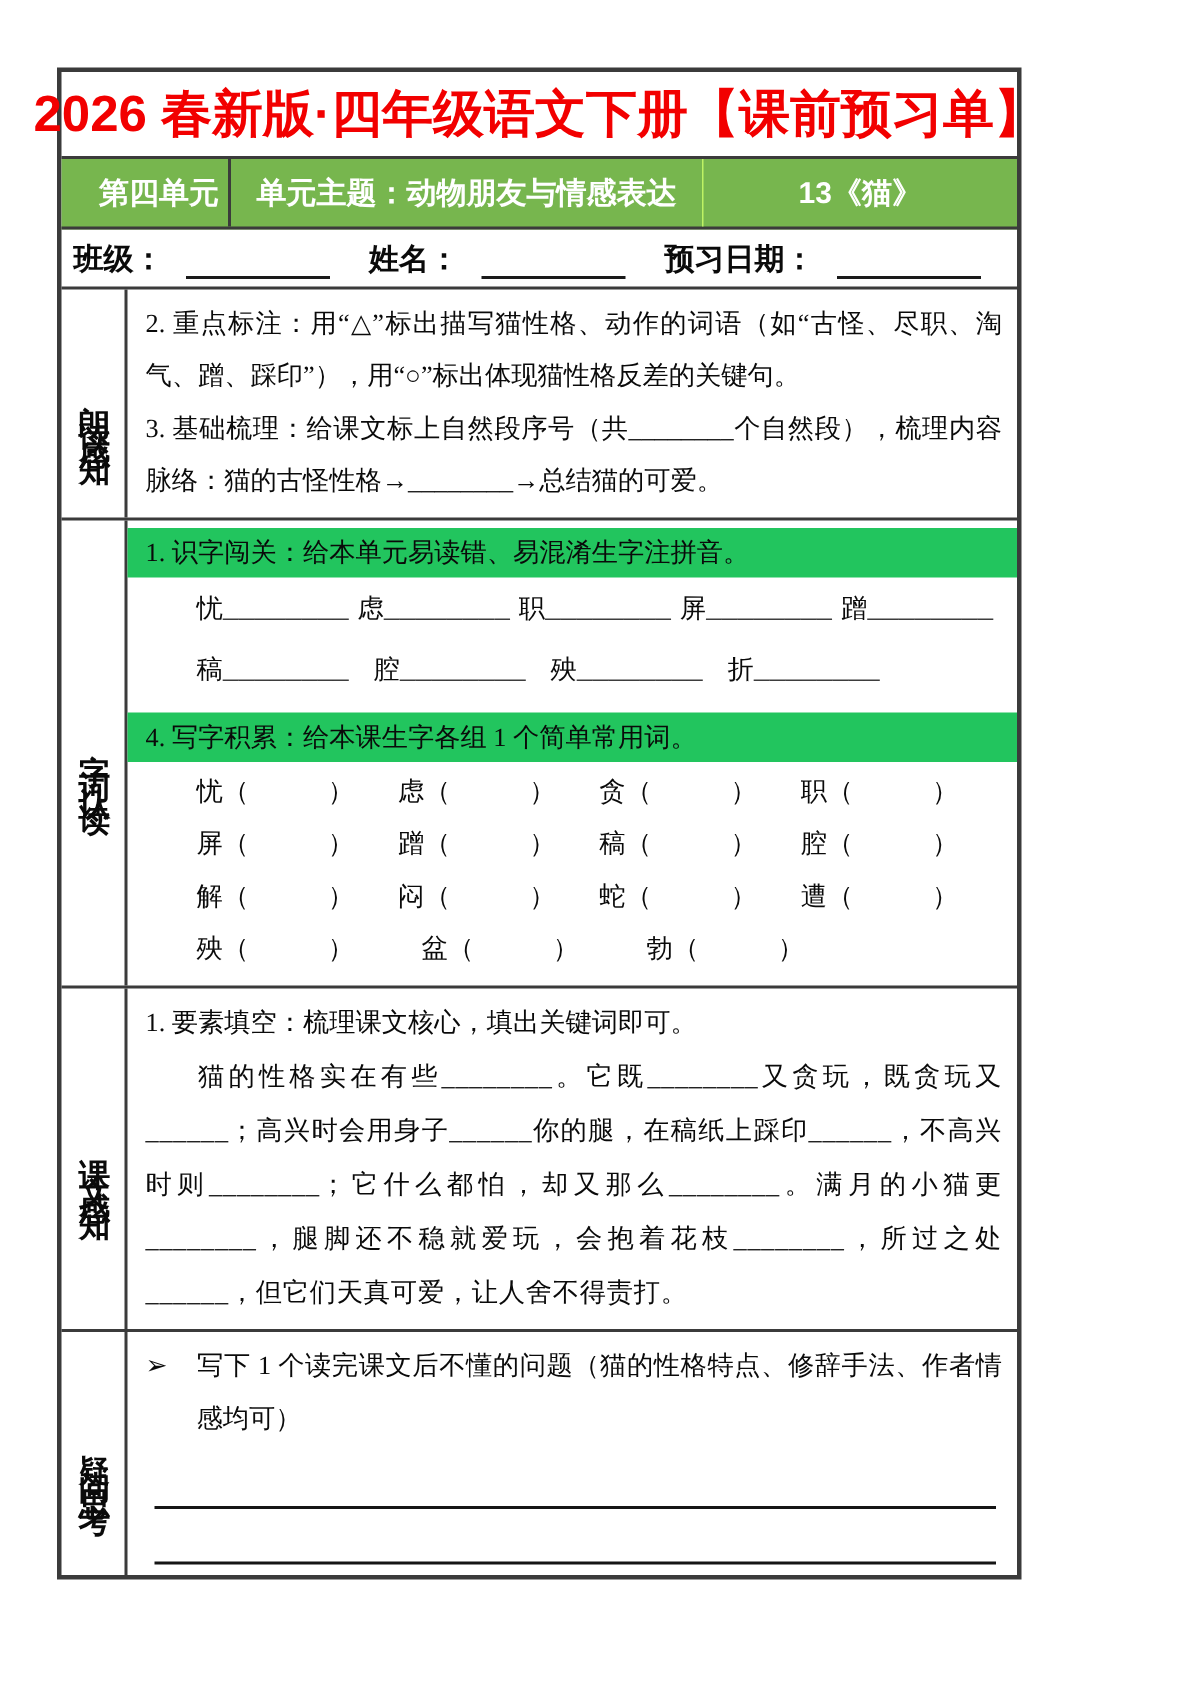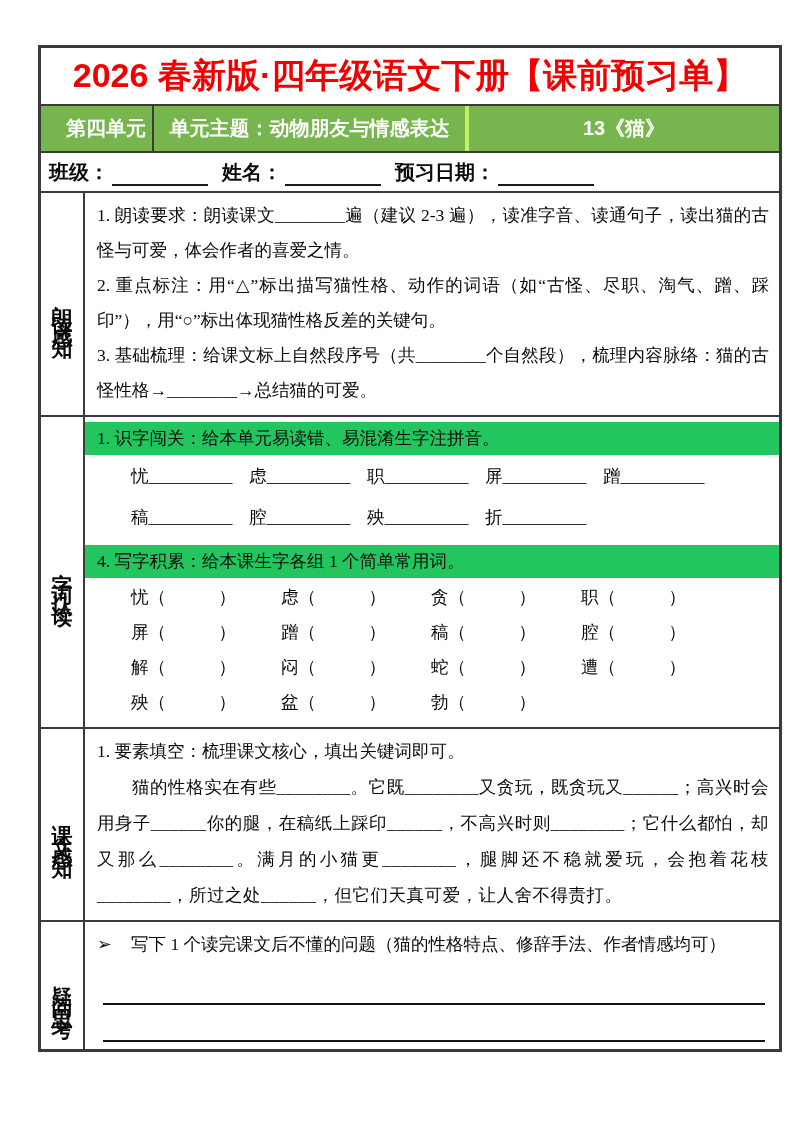--- a/index.html
+++ b/index.html
@@ -1,36 +1,36 @@
 <!DOCTYPE html>
 <html><head>
 <meta charset="utf-8">
 <style>
   html,body{margin:0;padding:0;background:#ffffff;}
   .page{position:relative;width:793px;height:1122px;background:#ffffff;overflow:hidden;
         font-family:"Liberation Serif","DejaVu Serif",serif;color:#0a0a0a;}
-  .sheet{position:absolute;left:38px;top:45px;width:744px;border:3px solid #3b3b3b;box-sizing:border-box;background:#fff;}
+  .sheet{position:absolute;left:38px;top:45px;width:643px;border:3px solid #3b3b3b;box-sizing:border-box;background:#fff;}
 
   
   .title-row{height:56px;display:flex;align-items:center;justify-content:center;border-bottom:2px solid #3b3b3b;}
   .title-row span{color:#f20000;font-family:"Liberation Sans","DejaVu Sans",sans-serif;font-weight:bold;font-size:34px;white-space:nowrap;}
 
   
   .unit-bar{display:flex;height:45px;background:#77b64e;border-bottom:2px solid #3b3b3b;
             font-family:"Liberation Sans","DejaVu Sans",sans-serif;font-weight:bold;color:#ffffff;}
   .unit-cell{display:flex;align-items:center;justify-content:center;box-sizing:border-box;font-size:20px;}
   .u1{width:113px;border-right:2px solid #3b3b3b;padding-left:19px;}
-  .u2{width:315px;border-right:4px solid #bef264;}
+  .u2{width:315px;border-right:1px solid #bef264;}
   .u3{flex:1;}
 
   
   .info-row{height:40px;display:flex;align-items:center;border-bottom:2px solid #3b3b3b;
             font-family:"Liberation Sans","DejaVu Sans",sans-serif;font-weight:bold;font-size:20px;padding:0 8px;box-sizing:border-box;}
-  .info-item{display:flex;align-items:flex-end;}
-  .info-item + .info-item{margin-left:14px;text-align:center;}
+  .info-item{display:flex;align-items:flex-end;gap:12px;}
+  .info-item + .info-item{margin-left:26px;text-align:center;}
   .wline{display:inline-block;width:96px;height:22px;border-bottom:2px solid #1a1a1a;margin-left:3px;}
 
   
   .section{display:flex;border-bottom:2px solid #3b3b3b;}
   .section:last-child{border-bottom:none;}
   .side{width:44px;border-right:2px solid #3b3b3b;display:flex;align-items:center;justify-content:center;box-sizing:border-box;}
   .side-label{writing-mode:vertical-rl;text-orientation:upright;font-family:"Liberation Sans","DejaVu Sans",sans-serif;
               font-weight:bold;font-size:21px;letter-spacing:11px;padding-top:11px;}
   .content{flex:1;padding:5px 10px 7px 12px;font-size:17.5px;line-height:35px;box-sizing:border-box;min-width:0;}
 
@@ -82,21 +82,20 @@
         <span>预习日期：</span>
         <span class="wline"></span>
       </div>
     </div>
 
     <div class="section">
       <div class="side">
         <div class="side-label">朗读感知</div>
       </div>
       <div class="content">
-        <p>1. 朗读要求：朗读课文________遍（建议 2-3 遍），读准字音、读通句子，读出猫的古怪与可爱，体会作者的喜爱之情。</p>
         <p>2. 重点标注：用“△”标出描写猫性格、动作的词语（如“古怪、尽职、淘气、蹭、踩印”），用“○”标出体现猫性格反差的关键句。</p>
         <p>3. 基础梳理：给课文标上自然段序号（共________个自然段），梳理内容脉络：猫的古怪性格→________→总结猫的可爱。</p>
       </div>
     </div>
 
     <div class="section">
       <div class="side">
         <div class="side-label">字词认读</div>
       </div>
       <div class="content">

